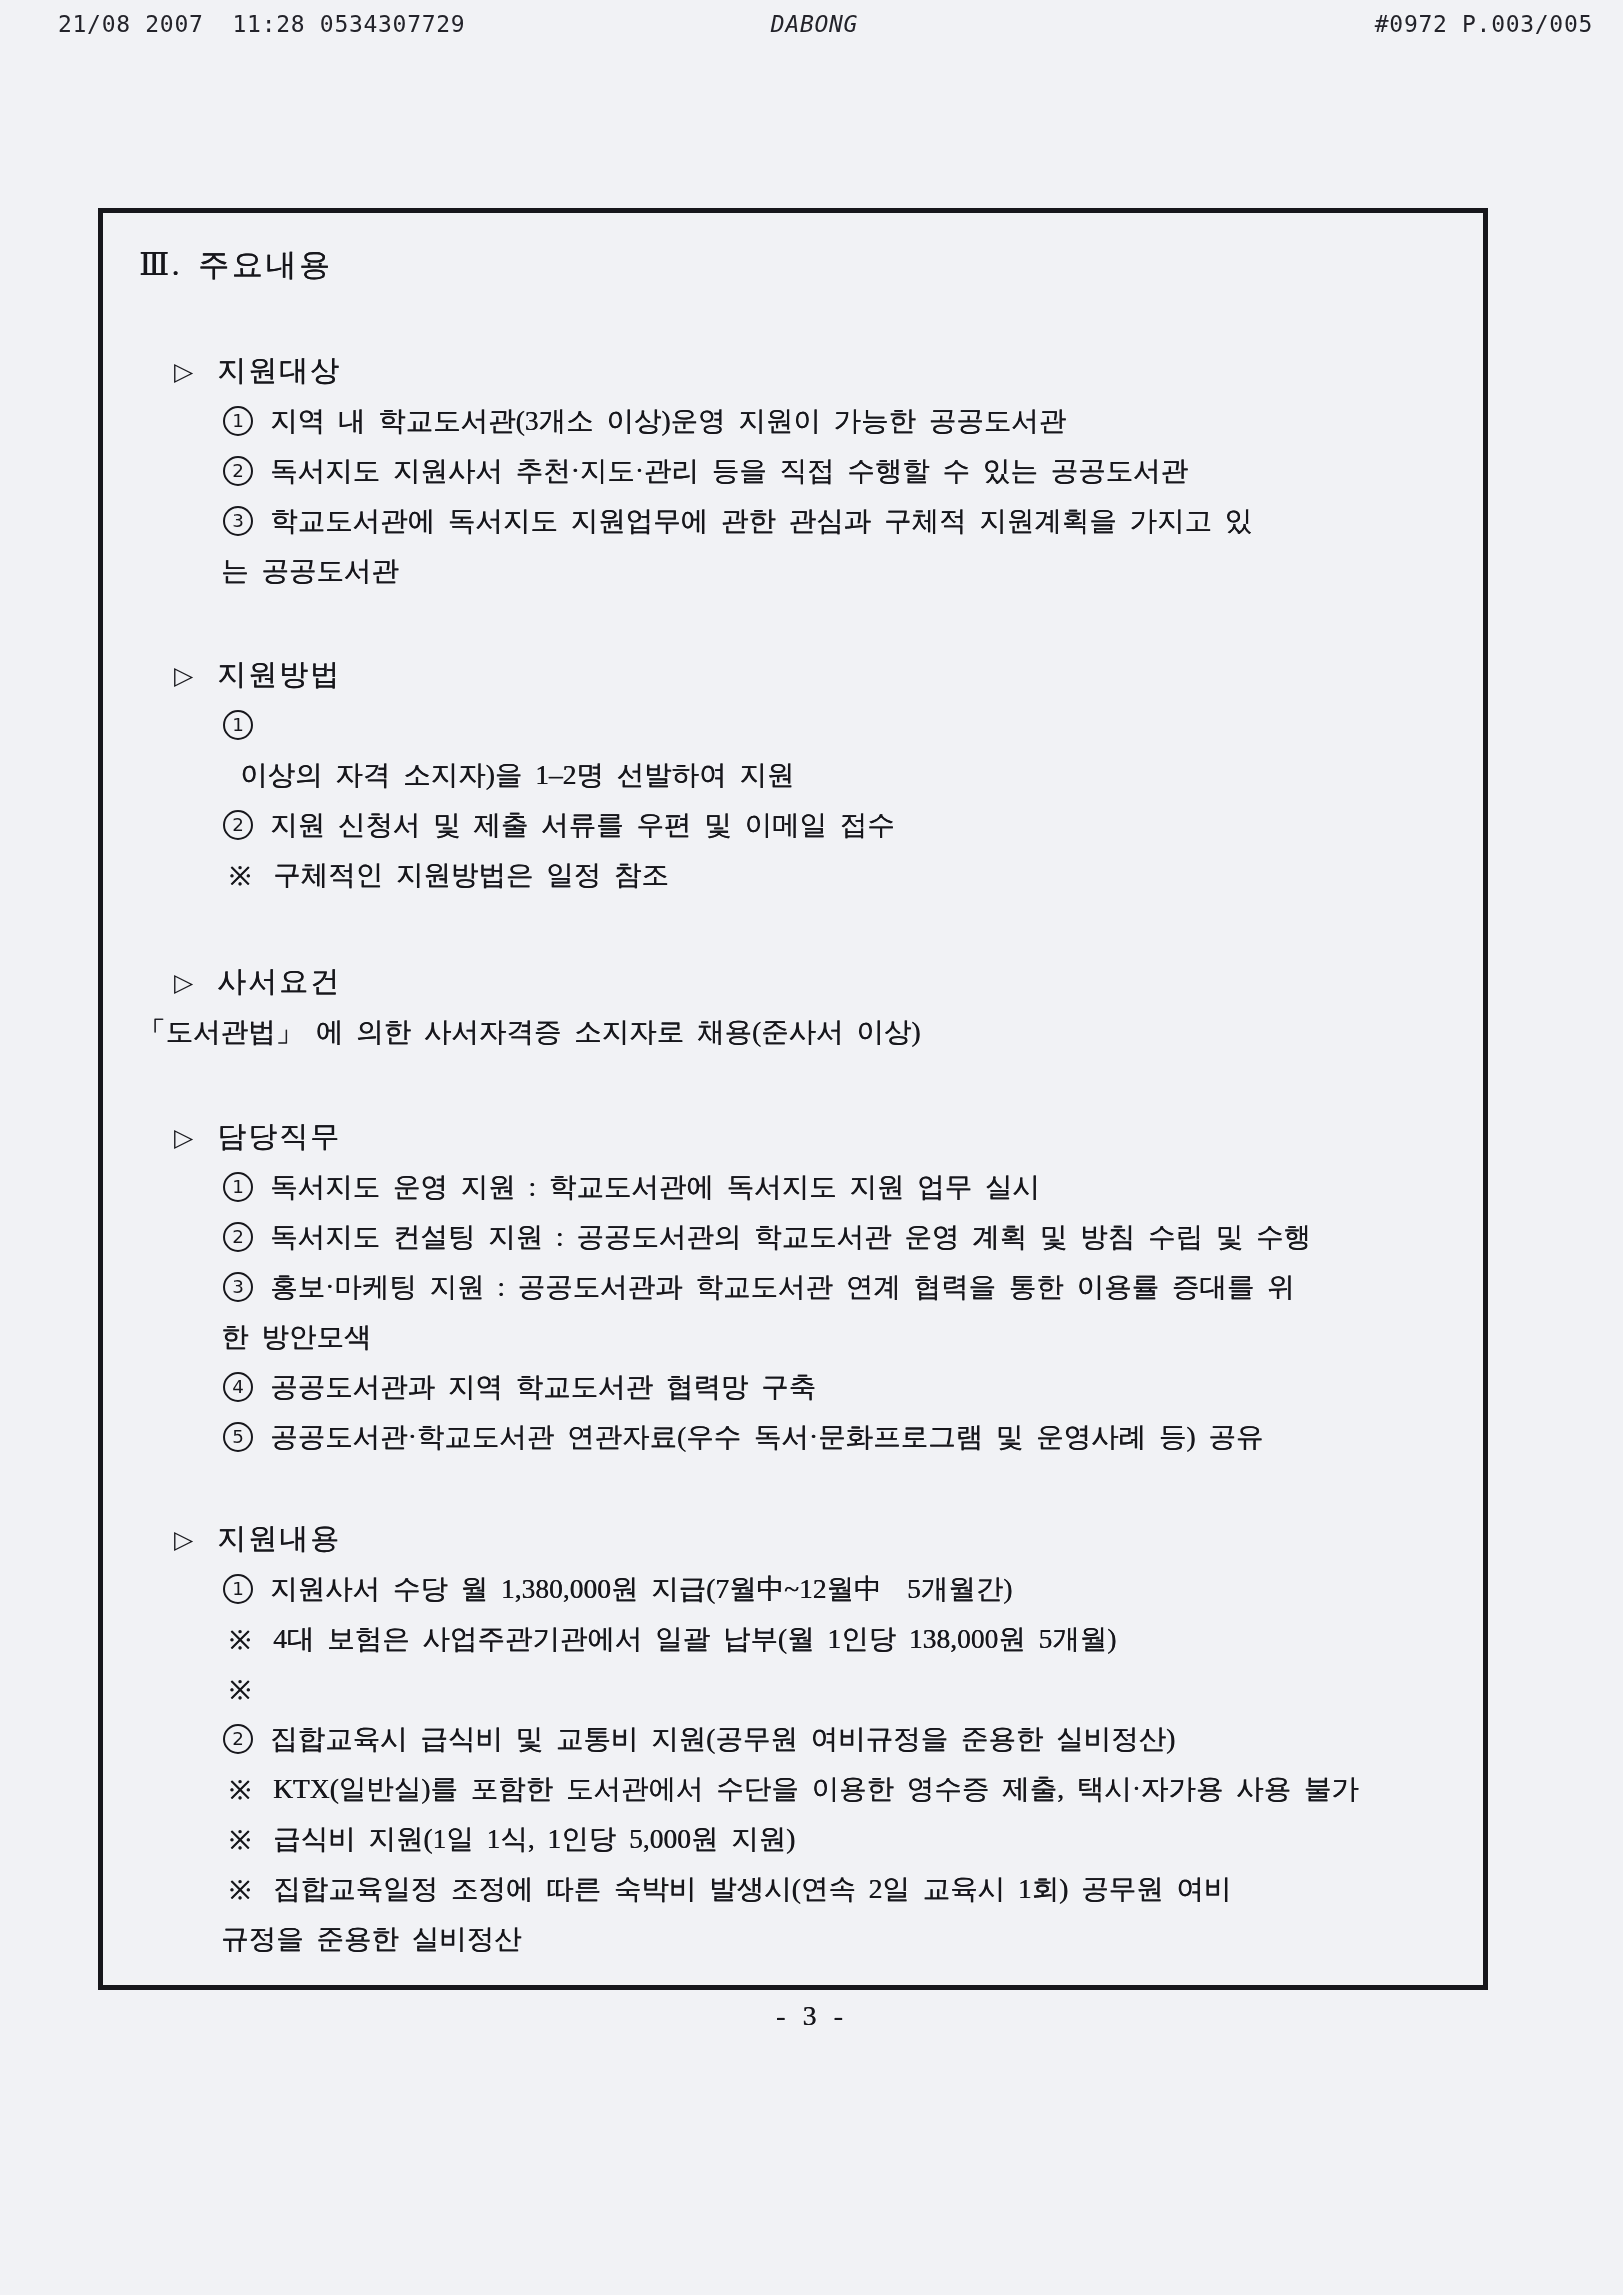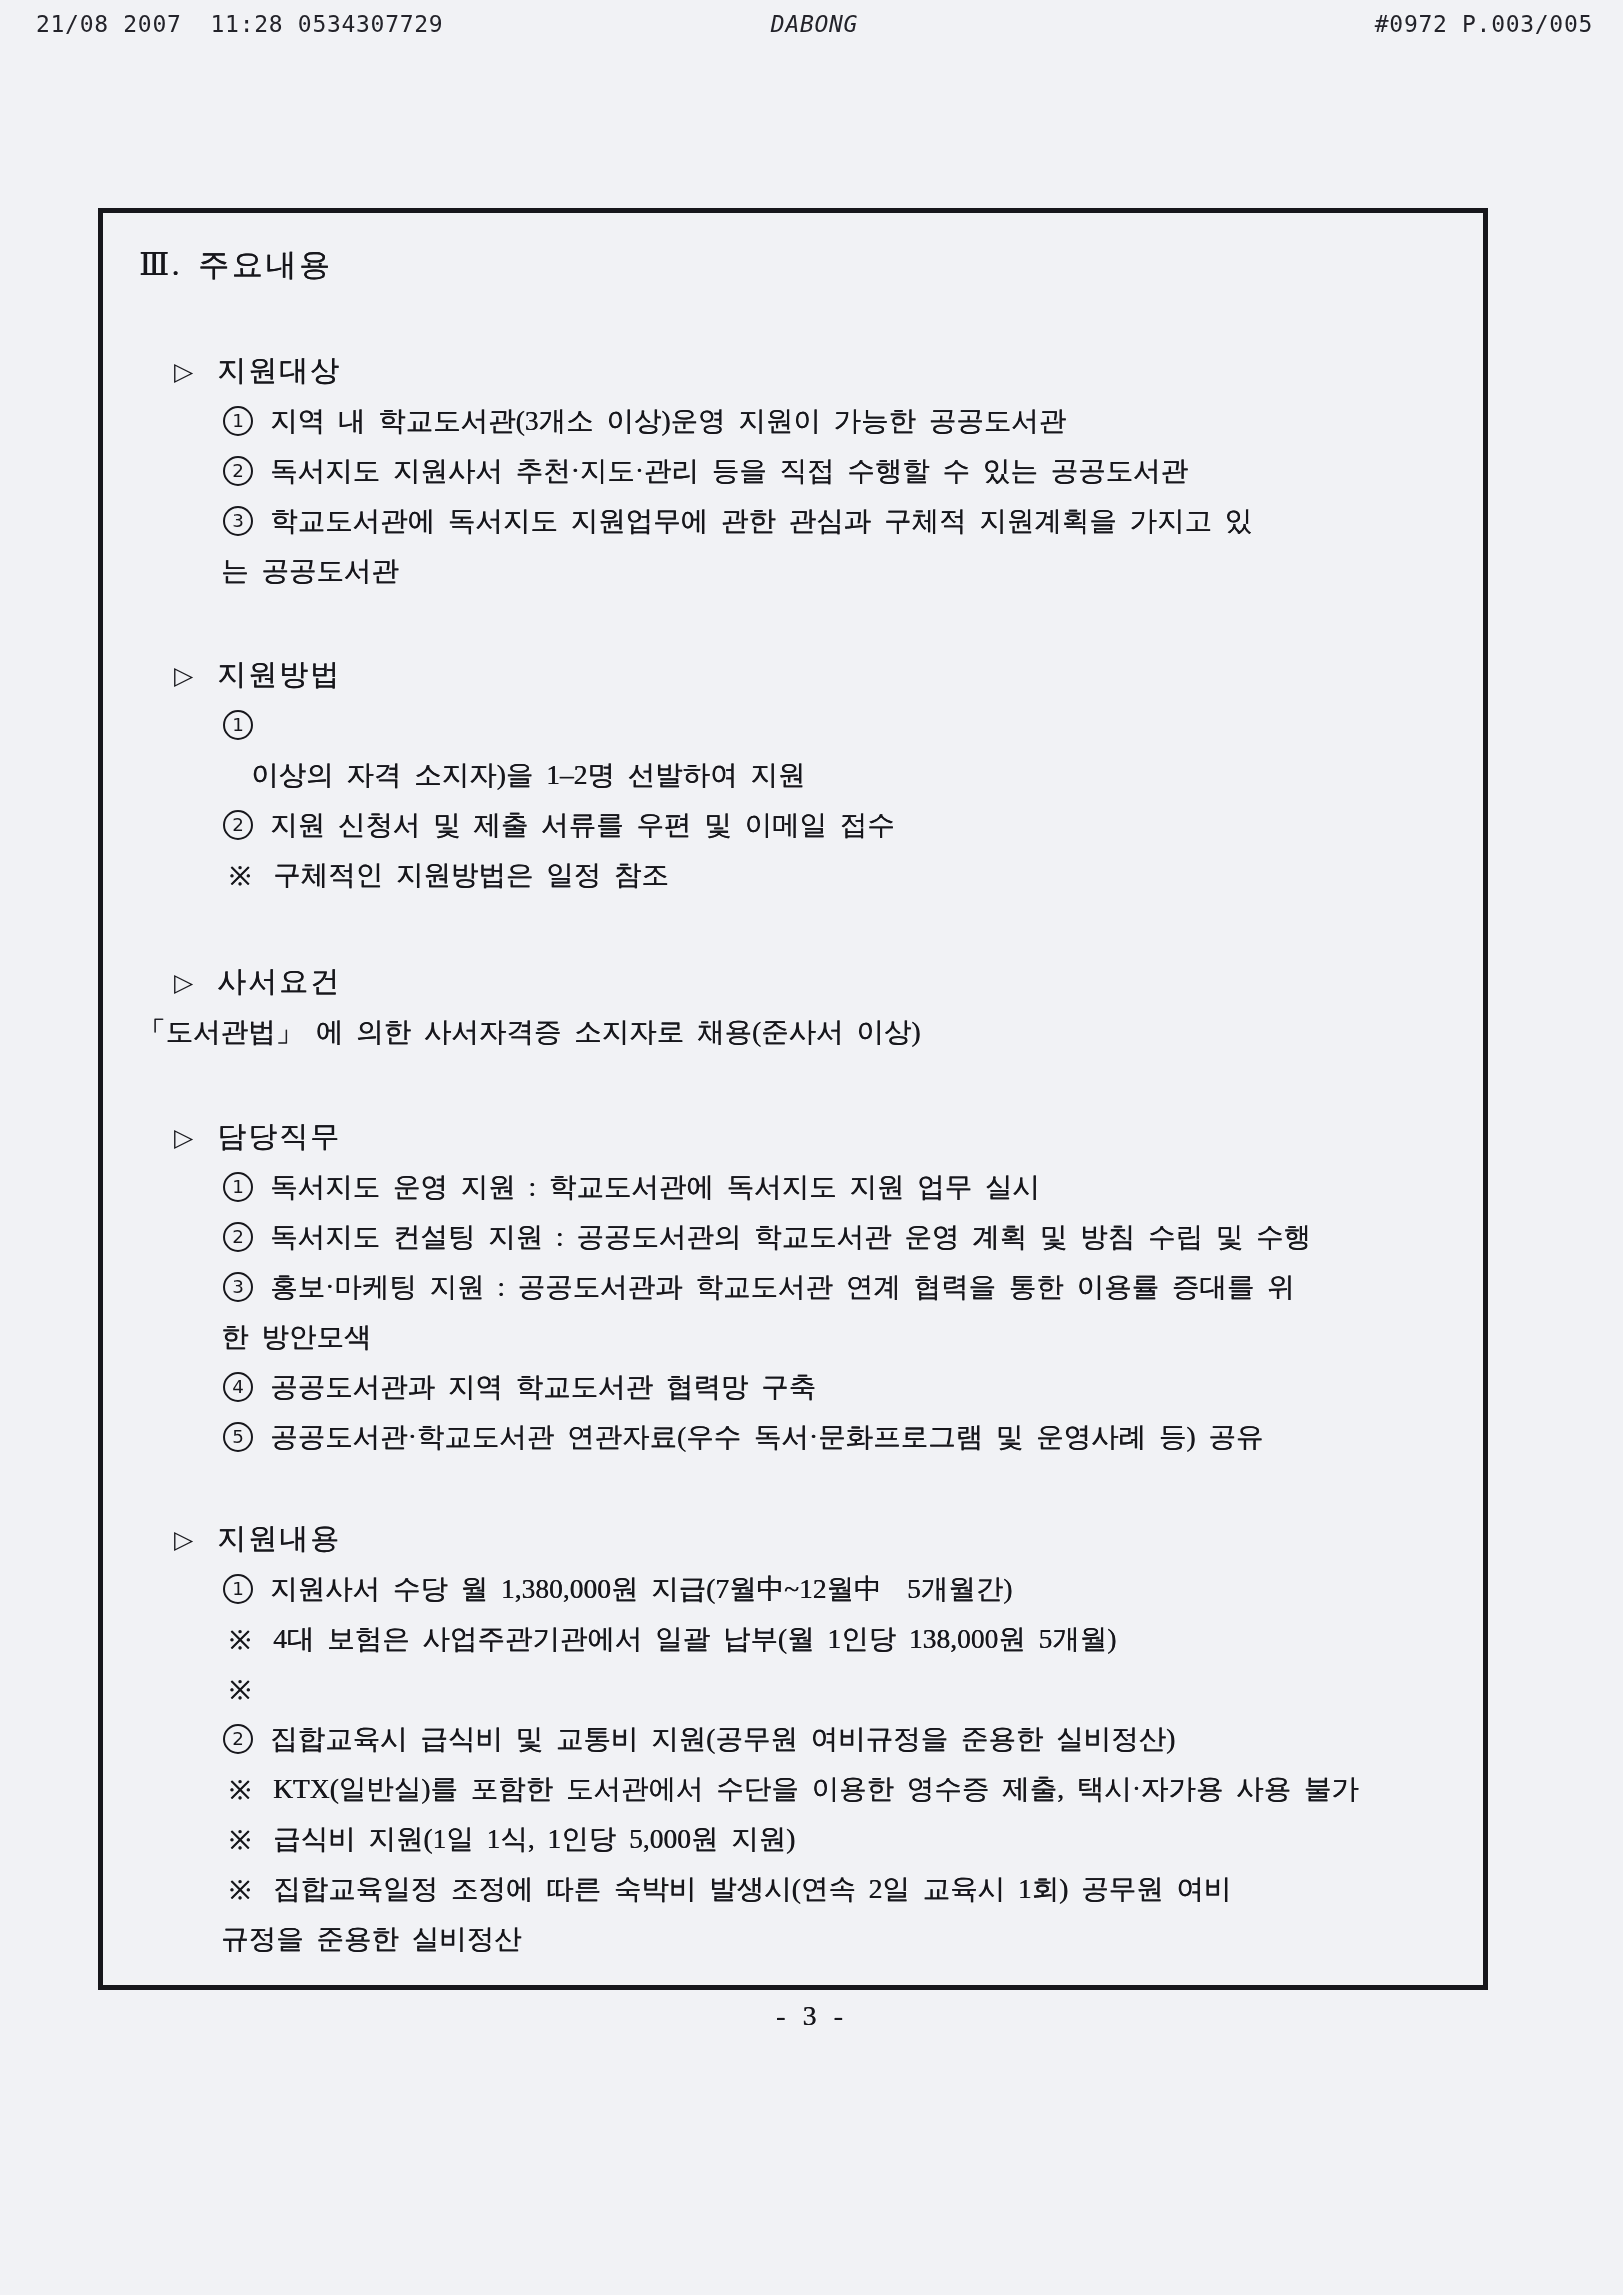--- a/index.html
+++ b/index.html
@@ -17,21 +17,21 @@
     position:relative;width:1624px;height:2295px;overflow:hidden;
     background:var(--paper);
   }
   
   .fax-header{
     position:absolute;top:10.5px;left:36px;right:31px;
     display:grid;grid-template-columns:1fr auto 1fr;align-items:start;
     font-family:"DejaVu Sans Mono","Liberation Mono",monospace;
     font-size:23px;letter-spacing:0.7px;color:#23232a;
   }
-  .fh-left{white-space:pre;justify-self:start;}
+  .fh-left{white-space:pre;justify-self:start;margin-left:22px;}
   .fh-center{white-space:pre;justify-self:center;font-style:italic;}
   .fh-right{white-space:pre;justify-self:end;}
   
   .doc-box{
     position:absolute;left:98px;top:208px;width:1390px;height:1782px;
     box-sizing:border-box;border:5.9px solid var(--ink);
     background:transparent;
   }
   .doc-title{
     position:absolute;top:31px;left:36px;
@@ -67,21 +67,21 @@
     display:flex;align-items:center;justify-content:center;
     font-size:18.3px;line-height:1;
     font-family:"DejaVu Sans","Liberation Sans",sans-serif;
   }
   .l-note{padding-left:126px;}
   .note-mark{
     width:44px;flex:0 0 auto;font-size:26px;
     text-shadow:0.4px 0 0 currentColor;
   }
   .l-cont{padding-left:118px;}
-  .l-cont2{padding-left:137px;margin-left:11px;}
+  .l-cont2{padding-left:137px;}
   .l-plain{padding-left:35px;}
   
   .page-number{
     position:absolute;top:2000px;left:0;width:100%;
     text-align:center;font-size:27.5px;letter-spacing:5.2px;white-space:pre;
     text-shadow:0.4px 0 0 currentColor;
   }
 </style>
 </head>
 <body>

